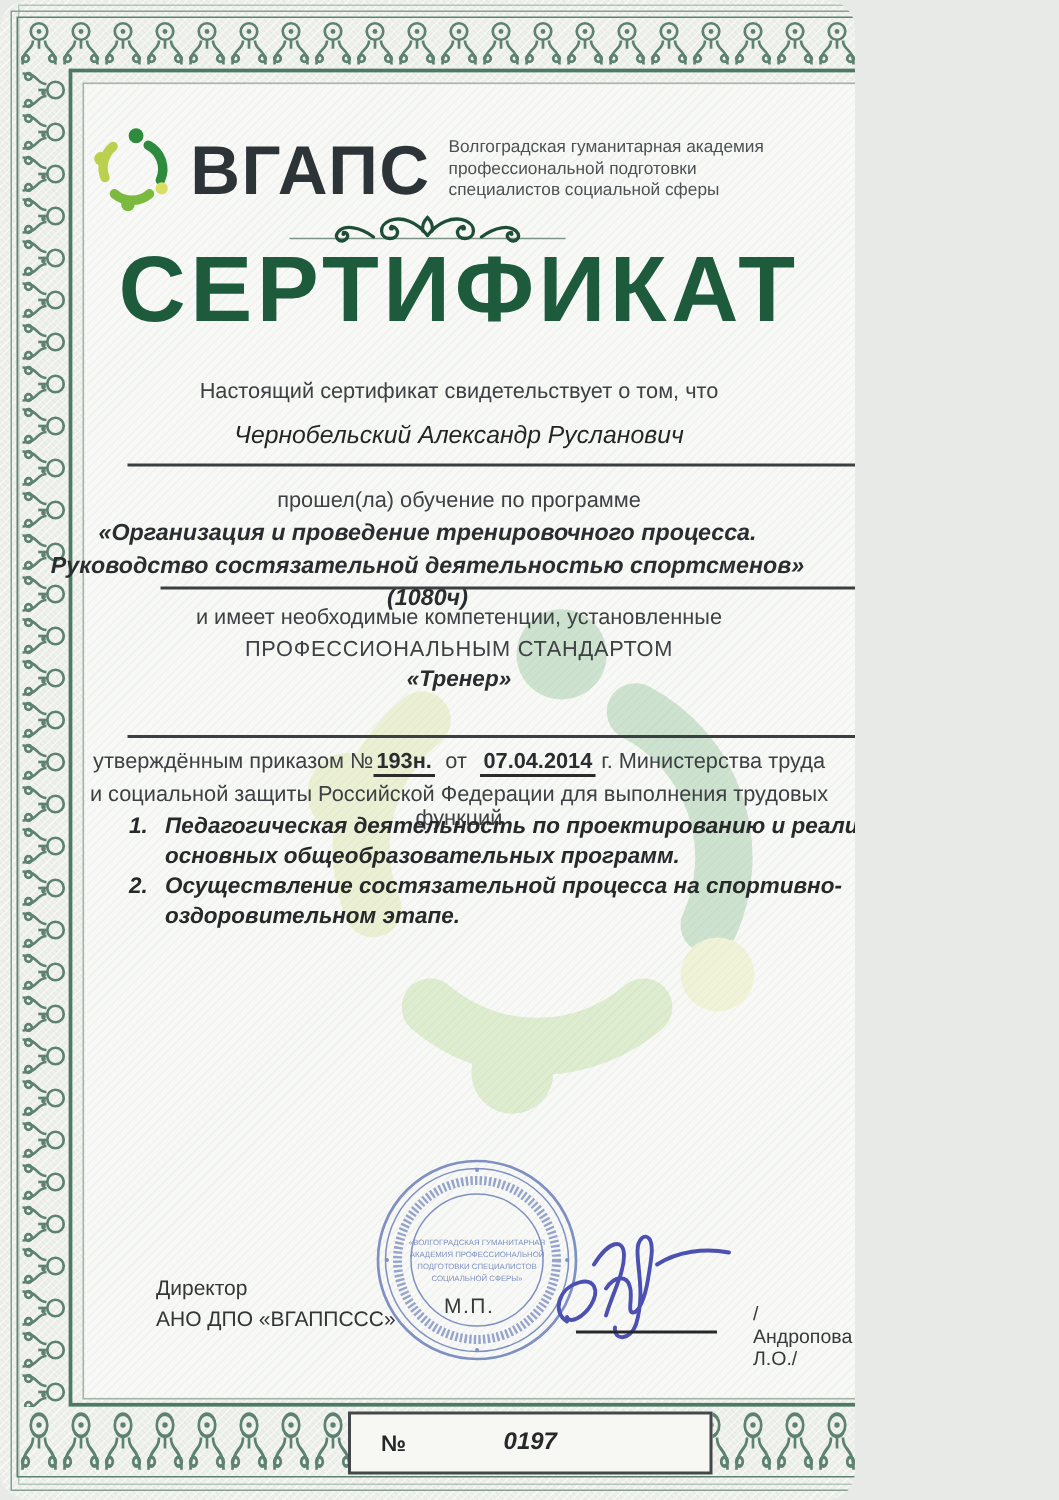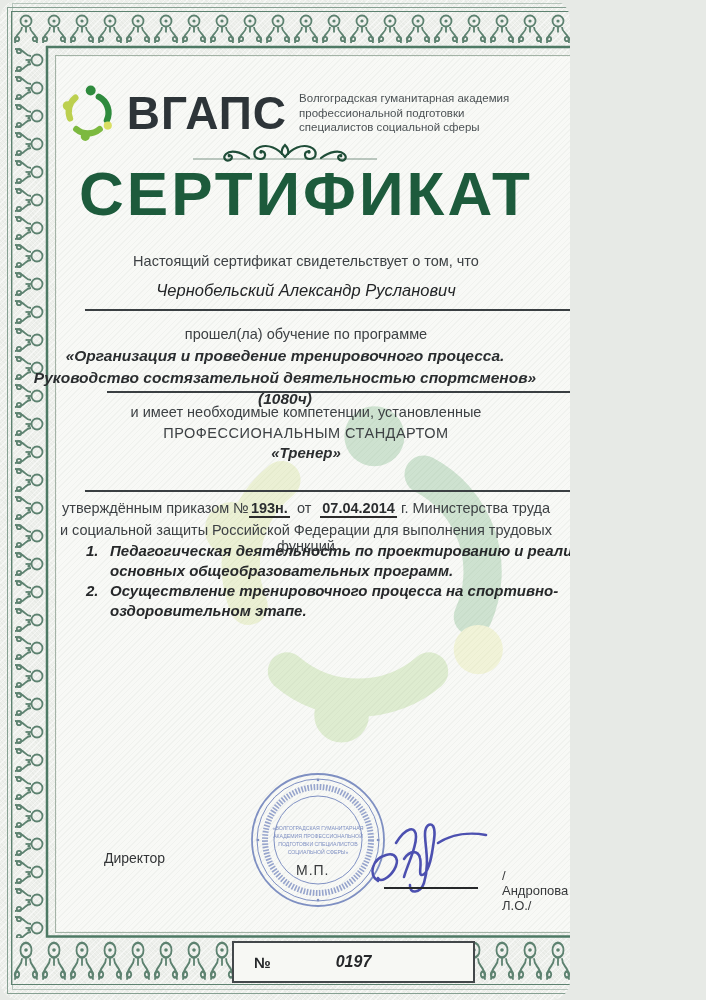--- a/index.html
+++ b/index.html
@@ -194,21 +194,21 @@
   </div>
   <div class="abs centered body-text order2">и социальной защиты Российской Федерации для выполнения трудовых функций</div>
 
   <div class="abs functions">
     <div class="fn-item">
       <span class="fn-num">1.</span>
       <span>Педагогическая деятельность по проектированию и реализации основных общеобразовательных программ.</span>
     </div>
     <div class="fn-item">
       <span class="fn-num">2.</span>
-      <span>Осуществление тренировочного процесса на спортивно-оздоровительном этапе.</span>
+      <span>Осуществление состязательной процесса на спортивно-оздоровительном этапе.</span>
     </div>
   </div>
 
   <svg class="abs stamp" width="140" height="140" viewBox="0 0 140 140">
     <g stroke="#7285bd" fill="none">
       <circle cx="70" cy="70" r="66" stroke-width="1.8"></circle>
       <circle cx="70" cy="70" r="61" stroke-width="1"></circle>
       <circle cx="70" cy="70" r="53" stroke-width="6" stroke-dasharray="1.6 1.5" opacity="0.8"></circle>
       <circle cx="70" cy="70" r="44" stroke-width="1"></circle>
     </g>
@@ -222,20 +222,21 @@
       <circle cx="70" cy="10" r="1.3"></circle>
         <circle cx="70" cy="130" r="1.3"></circle>
       <circle cx="10" cy="70" r="1.3"></circle>
         <circle cx="130" cy="70" r="1.3"></circle>
     </g>
   </svg>
   <div class="abs mp-label">М.П.</div>
 
   <div class="abs director">
     <div>Директор</div>
+    <div>АНО ДПО «ВГАППССС»</div>
   </div>
 
   <svg class="abs signature-svg" width="140" height="100" viewBox="0 0 140 100">
     <g fill="none" stroke="#4c50b0" stroke-width="2.6" stroke-linecap="round">
       <path d="M16,84 C6,78 10,62 24,58 C34,55 38,63 32,73 C27,81 18,86 16,81"></path>
       <path d="M34,46 C44,30 54,28 54,40 C54,52 46,66 42,80"></path>
       <path d="M42,62 C48,53 56,53 58,61 C60,68 56,78 60,78 C64,78 68,68 70,56 C72,43 74,34 71,29 C68,25 63,29 63,37 C63,50 68,66 62,86 C58,97 47,97 48,88"></path>
       <path d="M76,46 C90,37 108,35 124,38"></path>
     </g>
   </svg>

